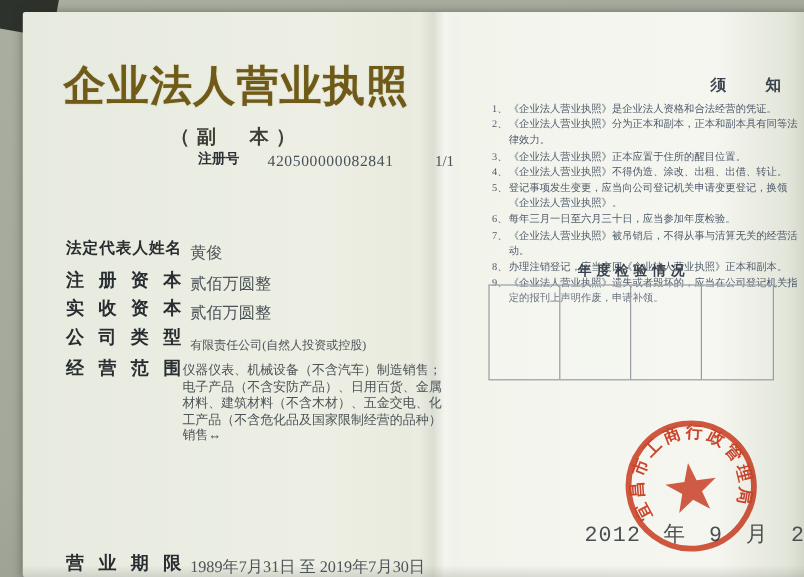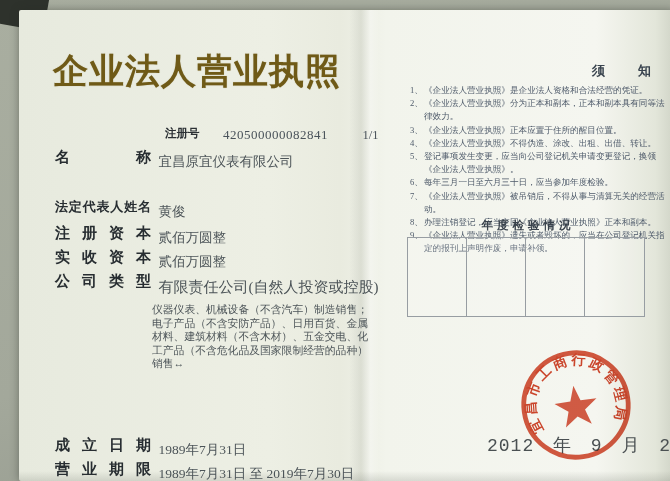--- a/index.html
+++ b/index.html
@@ -22,21 +22,21 @@
   .regline{position:absolute;left:146px;top:113px;white-space:nowrap;}
   .regline .rlabel{font-size:11.5px;font-weight:bold;color:#2b3034;}
   .regline .rnum{font-family:"Liberation Serif",serif;font-size:13px;color:#49525a;margin-left:19px;letter-spacing:.5px;position:relative;top:2px;}
   .regline .rpage{font-family:"Liberation Serif",serif;font-size:12.5px;color:#49525a;margin-left:30px;position:relative;top:2px;}
 
   .frow{position:absolute;left:36px;white-space:nowrap;}
   .flabel{display:inline-block;width:96px;text-align:justify;text-align-last:justify;
     font-weight:bold;font-size:15px;color:#272d31;vertical-align:top;}
   .flabel.small{font-size:13px;line-height:17px;}
   .fvalue{font-family:"Liberation Serif",serif;font-size:13.5px;color:#4c5458;margin-left:3px;position:relative;top:4px;}
-  .fvalue.lower{top:6px;font-size:15px;}
+  .fvalue.lower{top:6px;font-size:10px;}
   .scopetext{position:absolute;left:133px;top:293px;width:216px;
     font-family:"Liberation Serif",serif;font-size:10.8px;line-height:13.6px;color:#4c5458;text-align:justify;}
 
   
   .notice-title{position:absolute;left:386px;top:52px;width:256px;text-align:right;
     font-size:13px;font-weight:bold;color:#39434e;letter-spacing:10px;}
   .notice-list{position:absolute;left:391px;top:74px;width:260px;}
   .nitem{display:flex;font-family:"Liberation Serif",serif;font-size:8.6px;line-height:13.2px;color:#4e5a6a;}
   .nnum{flex:0 0 14px;}
   .ntext{flex:1;}
@@ -56,53 +56,49 @@
 <body>
 
 <div class="scene">
   <div class="corner-dark"></div>
 
   <div class="paper">
     <div class="fold"></div>
     <div class="paper-bottom-shade"></div>
 
     <div class="title">企业法人营业执照</div>
+    <div class="subtitle">（副　本）</div>
 
     <div class="regline">
       <span class="rlabel">注册号</span>
       <span class="rnum">420500000082841</span>
       <span class="rpage">1/1</span>
     </div>
 
-    <div class="frow" style="top:138px">
-      <span class="flabel">名称</span>
-      <span class="fvalue">宜昌原宜仪表有限公司</span>
-    </div>
     <div class="frow" style="top:188px">
       <span class="flabel small">法定代表人姓名</span>
       <span class="fvalue">黄俊</span>
     </div>
     <div class="frow" style="top:214px">
       <span class="flabel">注册资本</span>
       <span class="fvalue">贰佰万圆整</span>
     </div>
     <div class="frow" style="top:238px">
       <span class="flabel">实收资本</span>
       <span class="fvalue">贰佰万圆整</span>
     </div>
     <div class="frow" style="top:262px">
       <span class="flabel">公司类型</span>
       <span class="fvalue lower">有限责任公司(自然人投资或控股)</span>
     </div>
+    <div class="frow" style="top:288px">
+      <span class="flabel">经营范围</span>
+    </div>
     <div class="scopetext">仪器仪表、机械设备（不含汽车）制造销售；电子产品（不含安防产品）、日用百货、金属材料、建筑材料（不含木材）、五金交电、化工产品（不含危化品及国家限制经营的品种）销售↔</div>
 
-    <div class="frow" style="top:426px">
-      <span class="flabel">成立日期</span>
-      <span class="fvalue">1989年7月31日</span>
-    </div>
     <div class="frow" style="top:450px">
       <span class="flabel">营业期限</span>
       <span class="fvalue">1989年7月31日 至 2019年7月30日</span>
     </div>
 
     <div class="notice-title">须　知</div>
 
     <div class="notice-list">
       <div class="nitem">
         <span class="nnum">1、</span>

